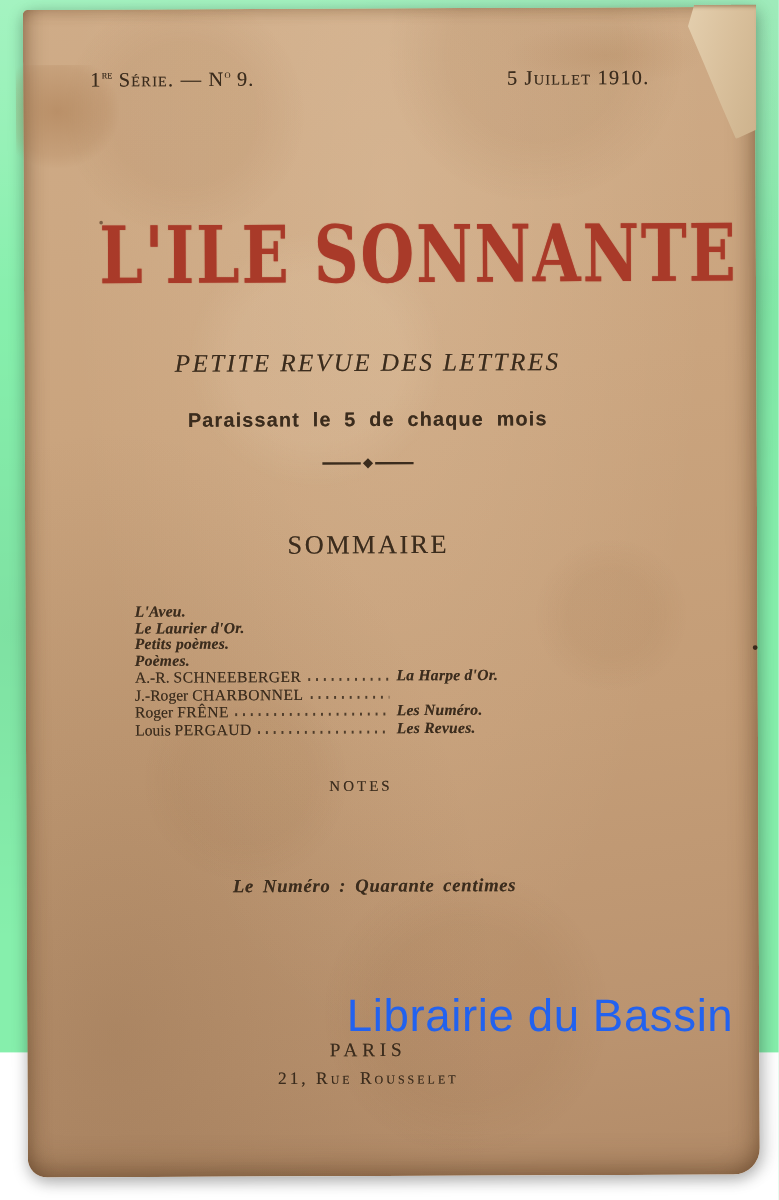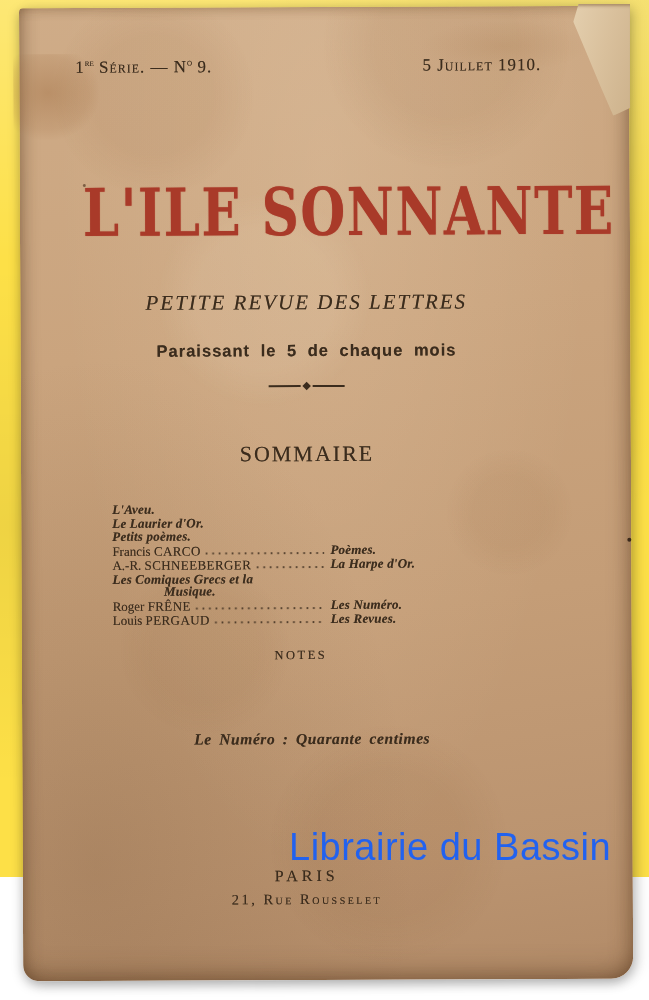--- a/index.html
+++ b/index.html
@@ -1,19 +1,19 @@
 <!DOCTYPE html>
 <html><head>
 <meta charset="utf-8">
 <style>
   html,body { margin:0; padding:0; }
   body { width:649px; height:1000px; overflow:hidden;
          font-family:"Liberation Serif", serif; }
   #scene { position:relative; width:649px; height:877px;
-           background:#fde047; }
+           background:#86efac; }
   
   #scene::before { content:""; position:absolute; inset:0;
     background:
       radial-gradient(ellipse at 85% 10%, rgba(0,0,0,0.05), transparent 40%),
       radial-gradient(ellipse at 2% 60%, rgba(0,0,0,0.06), transparent 35%),
       linear-gradient(180deg, rgba(255,255,255,0.25), transparent 30%);
   }
 
   
   #cover { position:absolute; left:19px; top:7px; width:610px; height:973px;
@@ -154,37 +154,36 @@
 
         <div class="toc-row">
           <span class="toc-work"><span>Le Laurier d'Or.</span></span>
         </div>
 
         <div class="toc-row">
           <span class="toc-work"><span>Petits poèmes.</span></span>
         </div>
 
         <div class="toc-row">
-          <span class="toc-left">
-            <span class="toc-author"><span>Francis</span> <span class="toc-last">CARCO</span></span>
-            <span class="leader"></span>
-          </span>
           <span class="toc-work"><span>Poèmes.</span></span>
         </div>
 
         <div class="toc-row">
           <span class="toc-left">
             <span class="toc-author"><span>A.-R.</span> <span class="toc-last">SCHNEEBERGER</span></span>
             <span class="leader"></span>
           </span>
           <span class="toc-work"><span>La Harpe d'Or.</span></span>
         </div>
 
         <div class="toc-row">
-          <span class="toc-work"><span>Les Comiques Grecs et la</span><span class="work-line2">Musique.</span></span>
+          <span class="toc-left">
+            <span class="toc-author"><span>J.-Roger</span> <span class="toc-last">CHARBONNEL</span></span>
+            <span class="leader"></span>
+          </span>
         </div>
 
         <div class="toc-row">
           <span class="toc-left">
             <span class="toc-author"><span>Roger</span> <span class="toc-last">FRÊNE</span></span>
             <span class="leader"></span>
           </span>
           <span class="toc-work"><span>Les Numéro.</span></span>
         </div>
 

